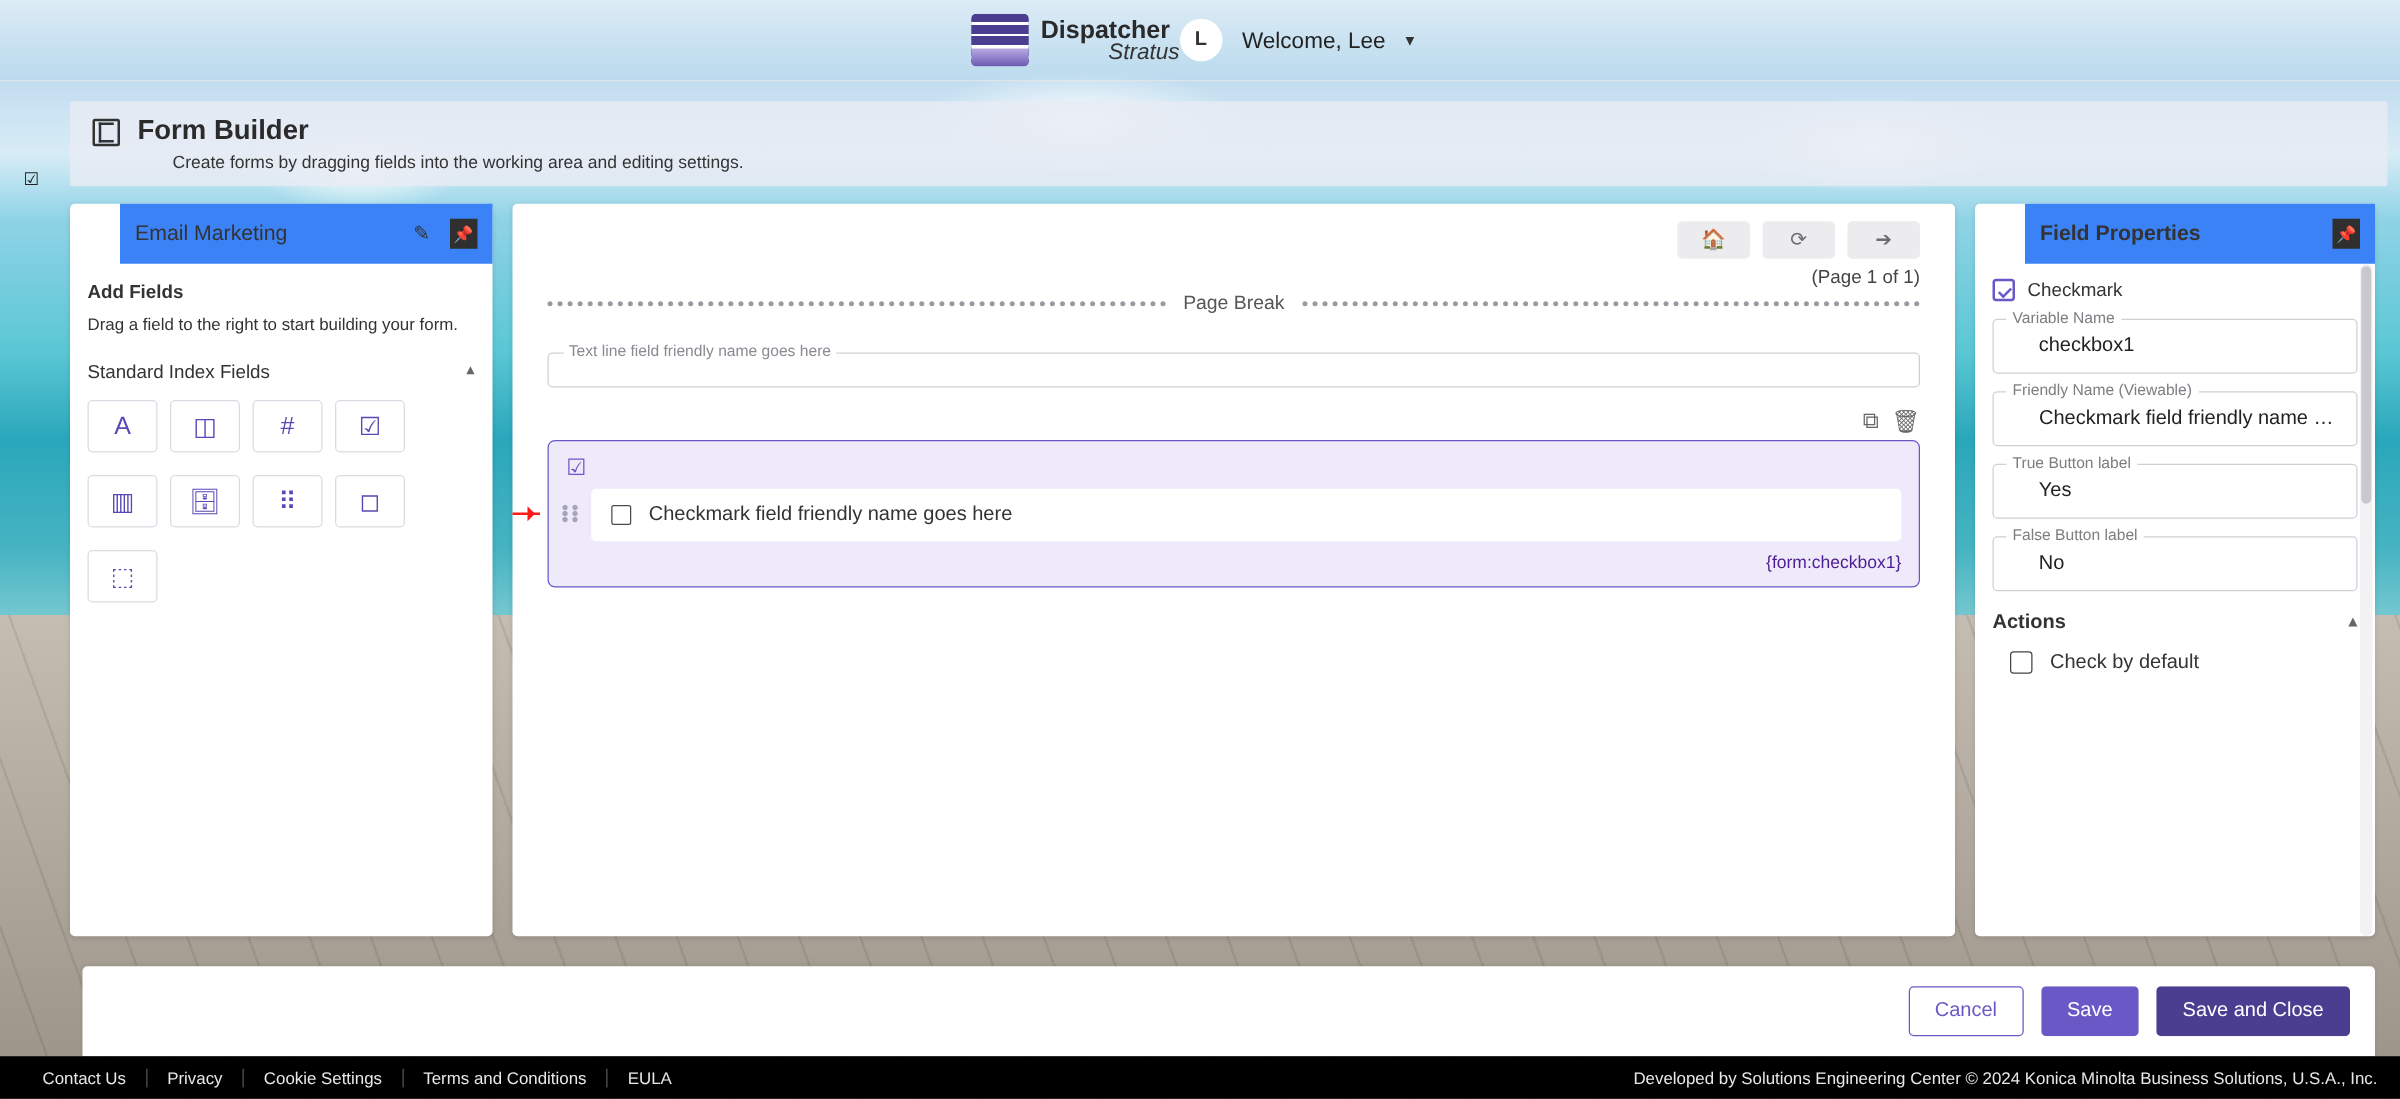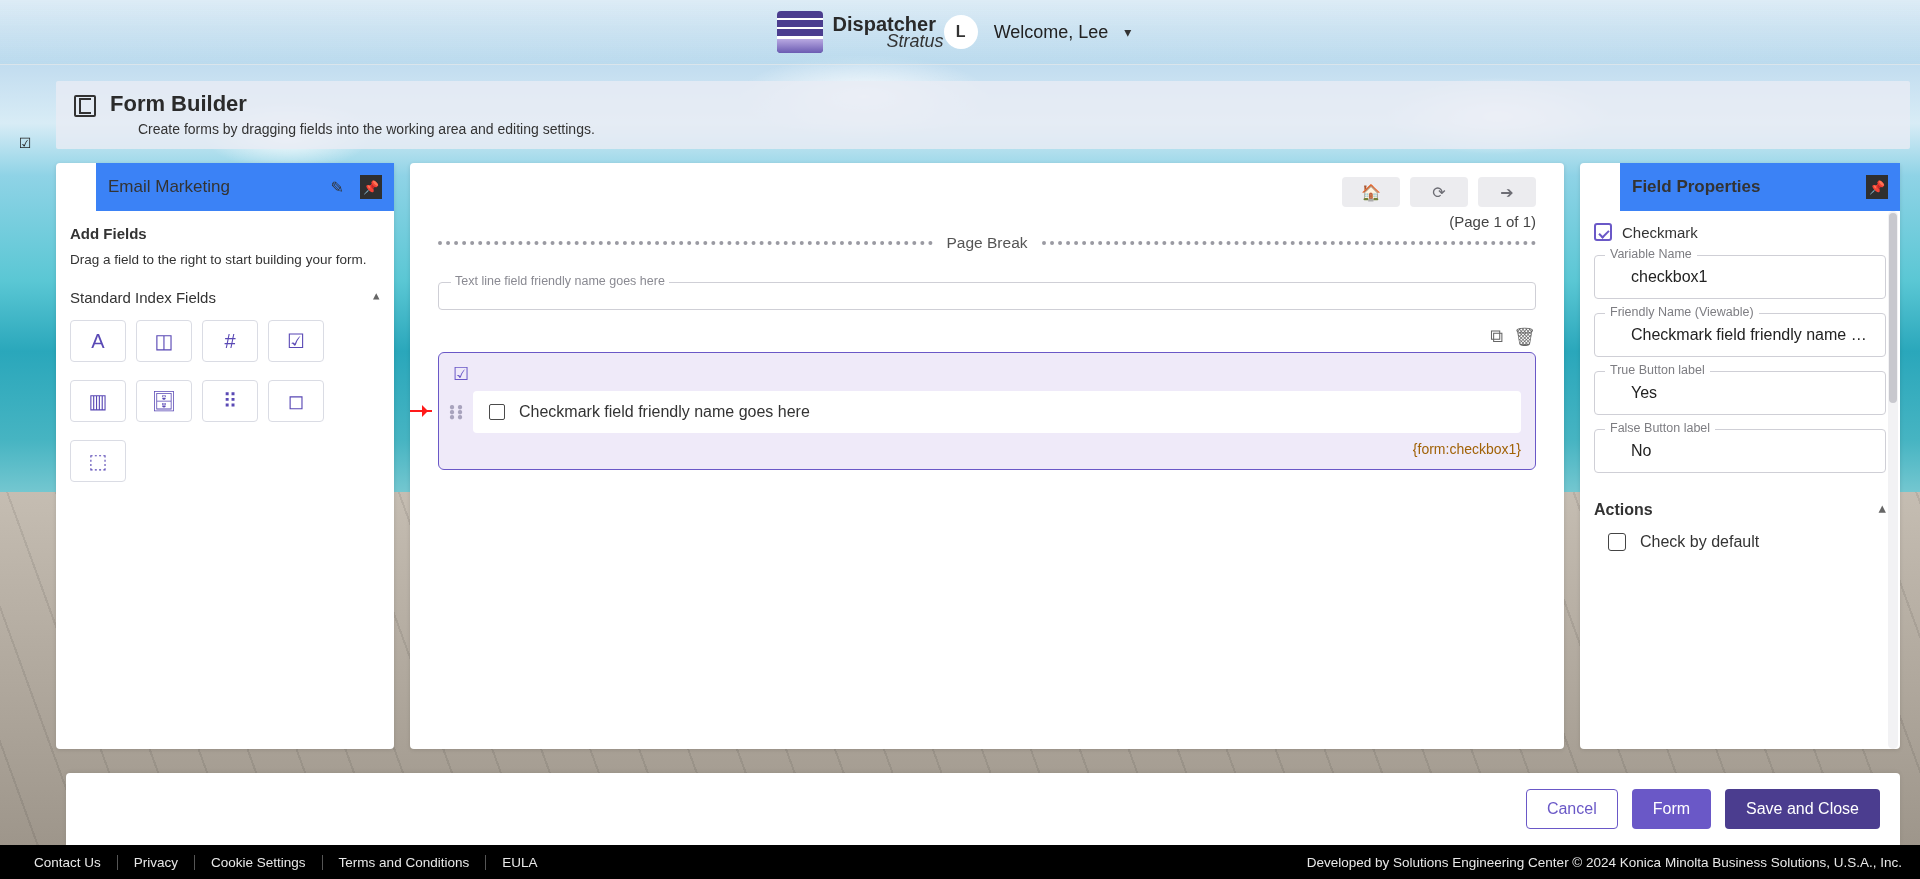--- a/index.html
+++ b/index.html
@@ -169,40 +169,40 @@
   .drag-dots{
     position:absolute;left:10px;top:50%;transform:translateY(-50%);
     color:#a8a3bd;letter-spacing:2px;line-height:5px;font-size:10px;cursor:grab;
   }
   .sf-inner{
     background:#fff;border-radius:4px;padding:12px 16px;display:flex;align-items:center;gap:14px;
     margin-left:20px;
   }
   .sf-check{width:16px;height:16px;border:1.6px solid #4a4a4a;border-radius:2px;}
   .sf-text{font-size:16px;color:#333;}
-  .sf-var{ text-align:right;color:#a16207;font-size:14px;margin-top:8px;}
+  .sf-var{ text-align:right;color:#4c1d95;font-size:14px;margin-top:8px;}
   .arrow-annot{
     position:absolute;left:-122px;top:50%;width:115px;height:2px;background:#ff1a1a;transform:translateY(-50%);
   }
   .arrow-annot::after{
     content:"";position:absolute;right:-2px;top:-5px;border:6px solid transparent;border-left-color:#ff1a1a;
   }
 
   
   .right-panel{ width:320px;}
   .rp-body{ padding:12px 14px; overflow:auto; flex:1; position:relative;}
   .rp-scroll{position:absolute;right:2px;top:0;bottom:0;width:10px;background:#f2f2f4;border-radius:5px;}
   .rp-scroll::before{content:"";position:absolute;left:1px;right:1px;top:2px;height:190px;background:#c8c8ce;border-radius:5px;}
   .rp-type{display:flex;align-items:center;gap:10px;color:#333;font-size:15px;margin-bottom:14px;}
   .rp-type .tbox{width:18px;height:18px;border:2px solid #6a58c7;border-radius:3px;position:relative;}
   .rp-type .tbox::after{content:"";position:absolute;left:3px;top:5px;width:8px;height:4px;border-left:2px solid #6a58c7;border-bottom:2px solid #6a58c7;transform:rotate(-45deg);}
   .rp-field{position:relative;border:1px solid #cfcfd6;border-radius:4px;height:44px;margin-bottom:14px;padding-left:24px;}
   .rp-field .lab{position:absolute;top:-9px;left:10px;background:#fff;padding:0 5px;color:#7d7d82;font-size:12.5px;}
   .rp-field input{border:none;outline:none;width:100%;height:100%;padding:0 12px;font-size:16px;color:#222;background:transparent;}
-  .rp-sect{display:flex;justify-content:space-between;align-items:center;font-size:16px;font-weight:600;margin:28px 0 14px;}
+  .rp-sect{display:flex;justify-content:space-between;align-items:center;font-size:16px;font-weight:600;margin:16px 0 14px;}
   .rp-check{display:flex;align-items:flex-start;gap:14px;font-size:16px;color:#333;margin-left:14px;}
   .rp-check .cb{width:18px;height:18px;border:1.6px solid #444;border-radius:3px;}
 
   
   .action-bar{
     background:#fff;margin: 10px 10px 0 56px;border-radius:4px 4px 0 0;
     display:flex;justify-content:flex-end;gap:14px;padding:16px 20px;
     box-shadow: 0 -1px 4px rgba(0,0,0,0.08);
   }
   .btn{padding:10px 20px;border-radius:4px;font-size:16px;cursor:pointer;border:1px solid transparent;}
@@ -360,21 +360,21 @@
             <span class="cb"></span>
             <span>Check by default</span>
           </div>
         </div>
       </div>
 
     </div>
 
     <div class="action-bar">
       <button class="btn btn-outline">Cancel</button>
-      <button class="btn btn-solid">Form</button>
+      <button class="btn btn-solid">Save</button>
       <button class="btn btn-dark">Save and Close</button>
     </div>
 
   </div>
 
   <div class="footer">
     <div class="footer-links">
       <a>Contact Us</a>
       <a>Privacy</a>
       <a>Cookie Settings</a>

